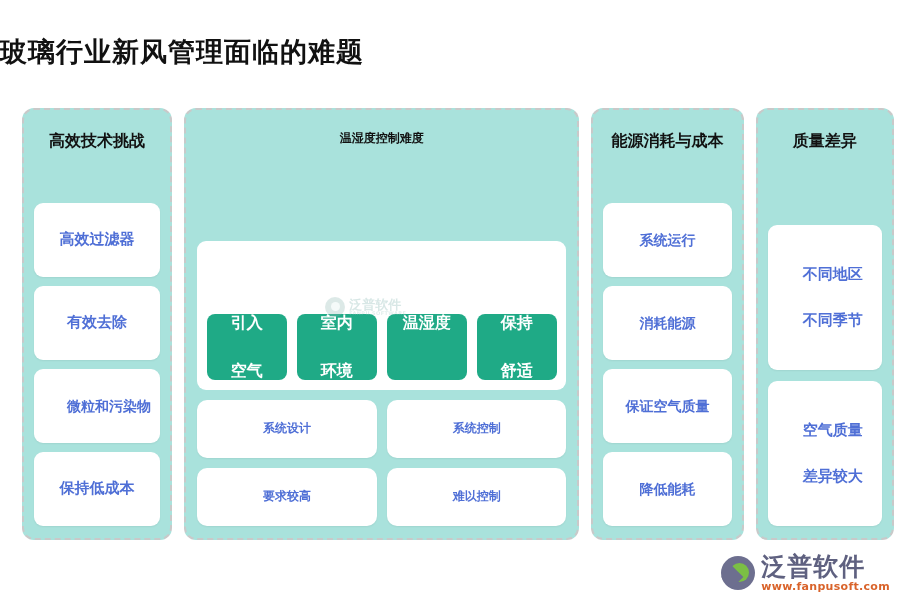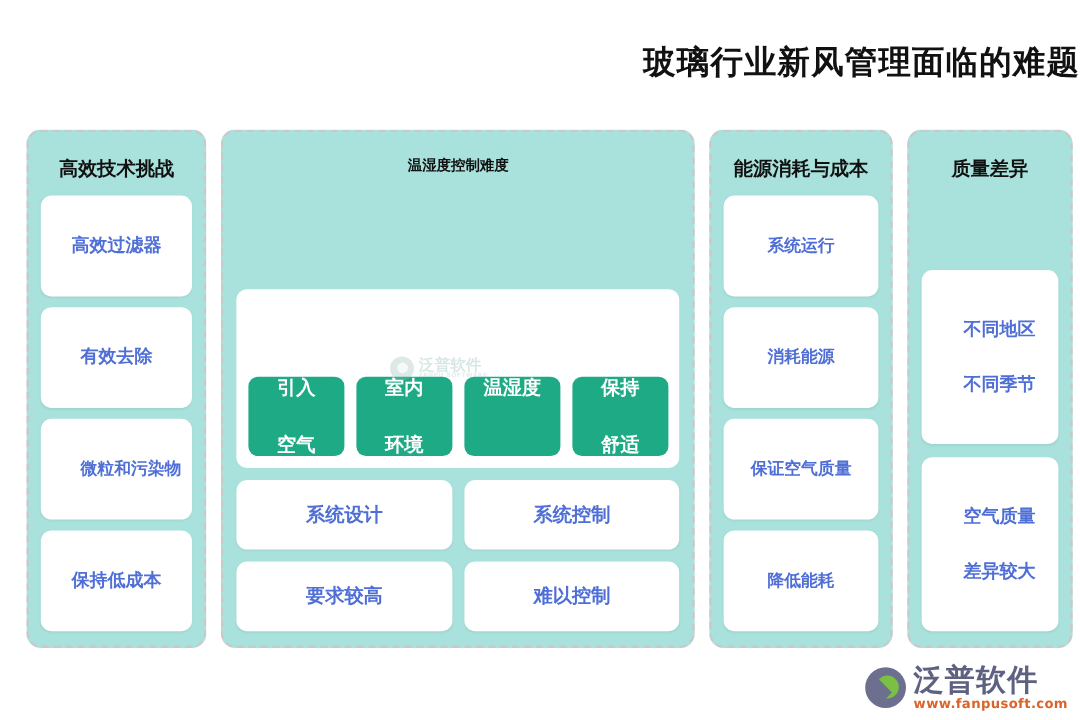--- a/index.html
+++ b/index.html
@@ -7,21 +7,21 @@
     width: 900px; height: 600px;
     background: #ffffff;
     font-family: "DejaVu Sans", "Liberation Sans", sans-serif;
     overflow: hidden;
   }
   .page { position: relative; width: 900px; height: 600px; background: #fff; }
 
   .page-title {
     position: absolute;
     top: 34px; left: 0; right: 0;
-    text-align: right;
+    text-align: left;
     font-size: 27px;
     font-weight: bold;
     color: #111111;
     letter-spacing: 1px;
   }
 
   .columns {
     position: absolute;
     top: 108px;
     left: 22px;
@@ -74,21 +74,21 @@
     flex-direction: column;
     align-items: center;
     justify-content: center;
     color: #4f6fd6;
     font-size: 15px;
     font-weight: bold;
     line-height: 1.3;
     text-align: center;
     box-shadow: 0 1px 2px rgba(0,0,0,0.06);
   }
-  .col1 .card, .col3 .card { height: 84px; }
+  .col1 .card, .col3 .card { height: 74px; }
   .col3 .card { font-size: 14px; }
   .col1 .card.narrow-txt { font-size: 14px; padding-left: 24px; }
 
   .col4 .card-stack { gap: 11px; }
   .col4 .card { height: 145px; gap: 26px; font-size: 15px; padding-left: 16px; }
 
   
   .col2-inner {
     width: 100%;
     padding: 0 11px 12px 11px;
@@ -121,21 +121,21 @@
     font-size: 16px;
     font-weight: bold;
     line-height: 1.15;
     text-align: center;
   }
   .grid2 {
     display: grid;
     grid-template-columns: 1fr 1fr;
     gap: 10px;
   }
-  .grid2 .card { height: 58px; font-size: 16px; }
+  .grid2 .card { height: 58px; font-size: 12px; border-radius: 10px; }
 
   
   .wm-center {
     position: absolute;
     left: 128px;
     top: 56px;
     width: 120px;
     opacity: 0.30;
     display: flex;
     align-items: center;

